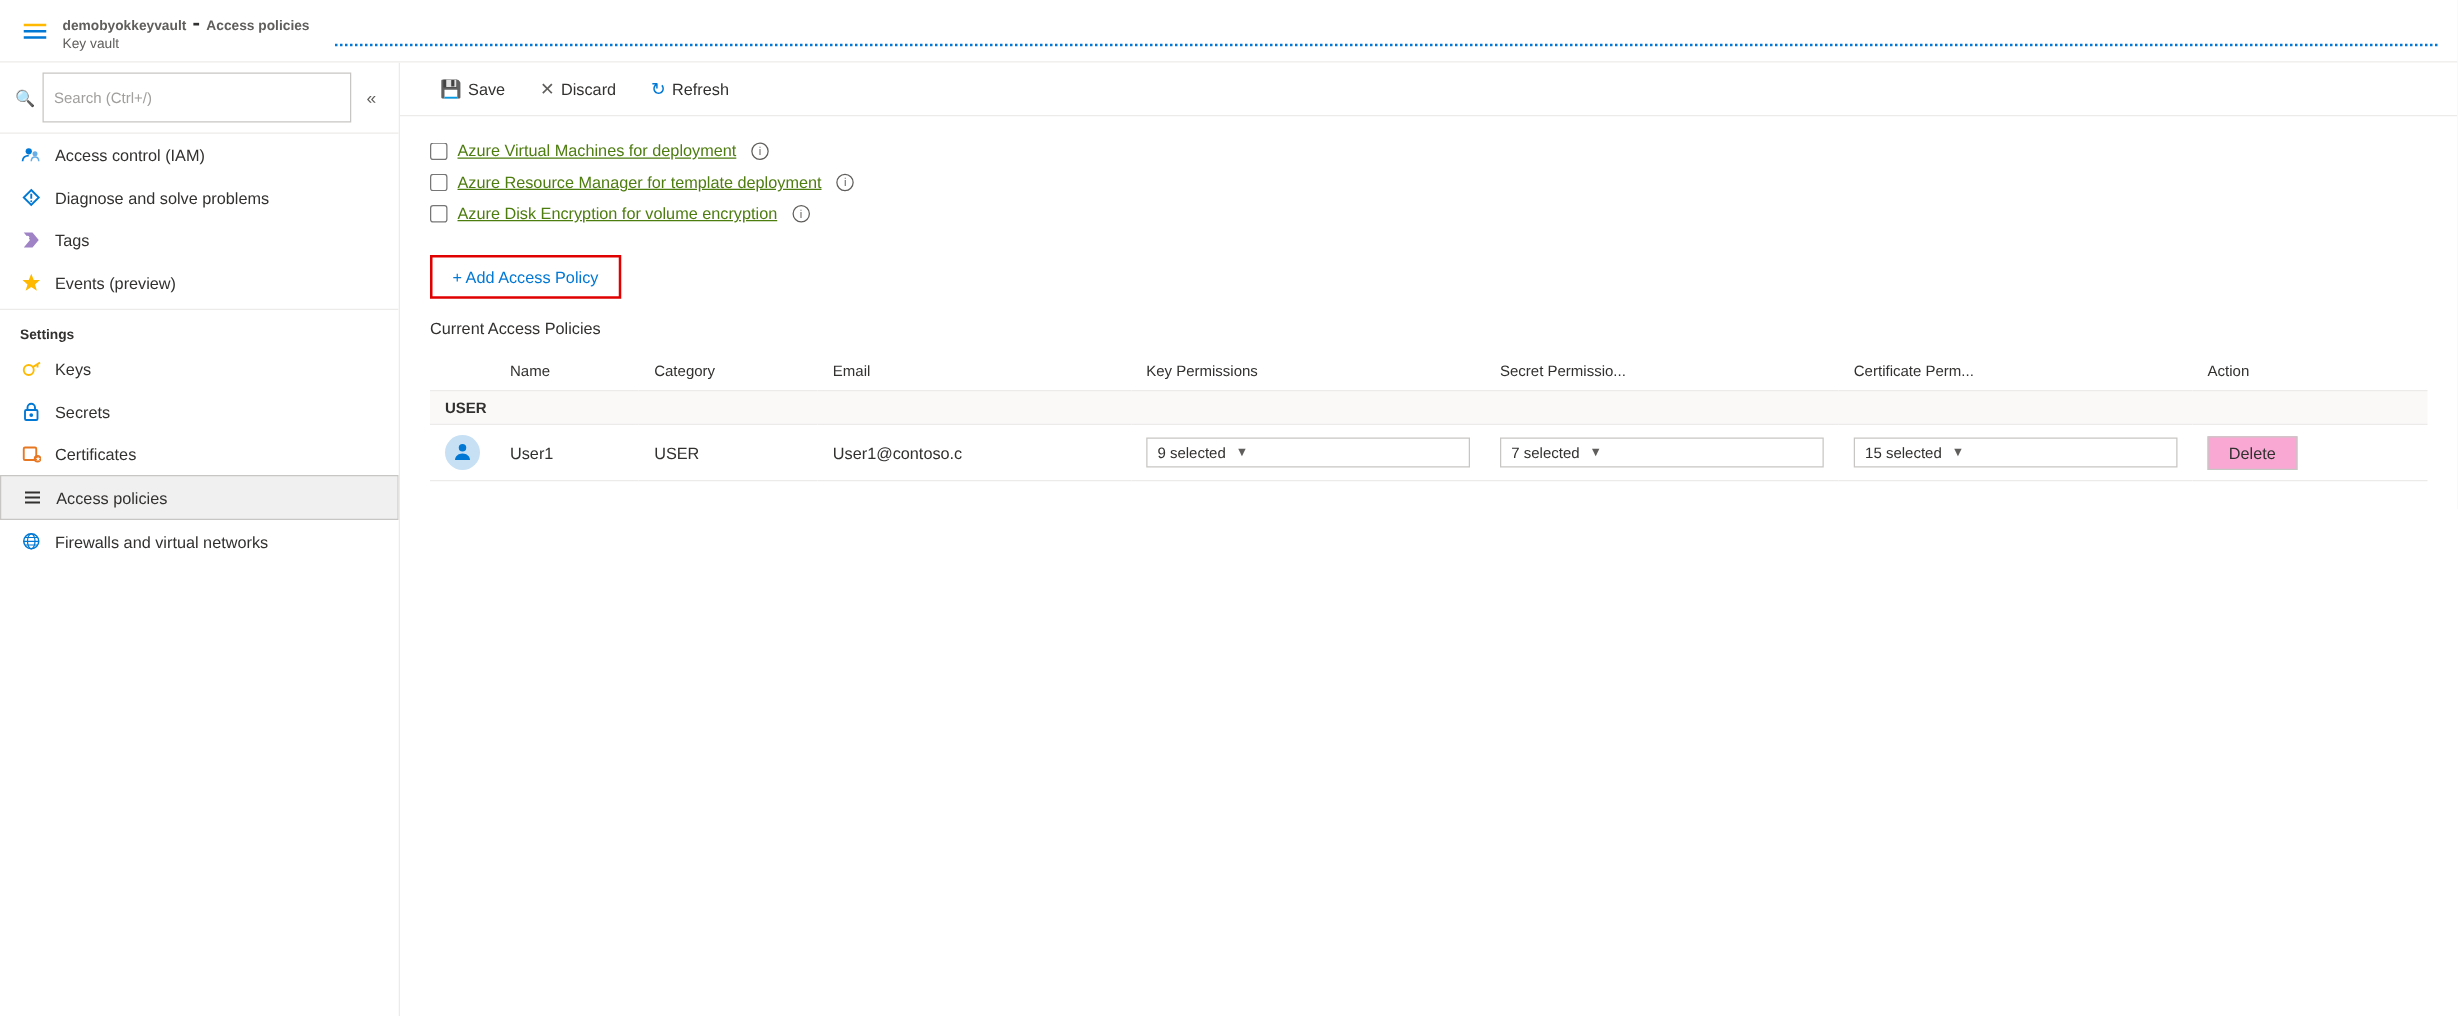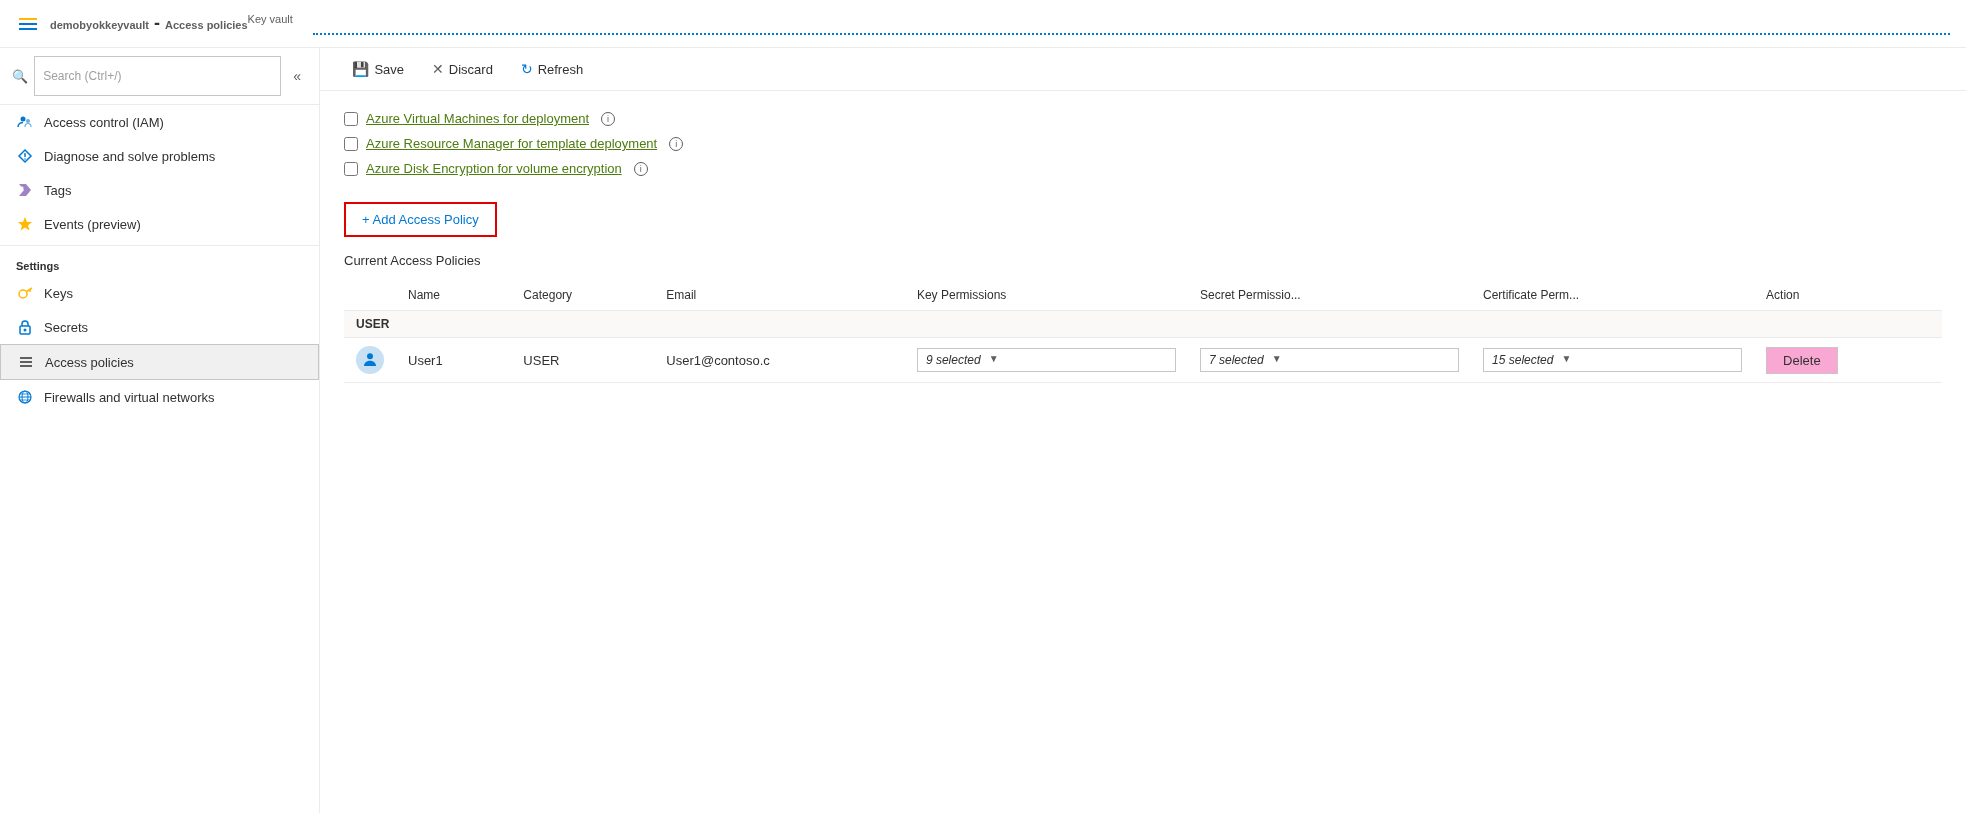--- a/index.html
+++ b/index.html
@@ -6,21 +6,21 @@
     body { font-family: 'Segoe UI', Arial, sans-serif; font-size: 13px; color: #323130; background: #f3f2f1; display: flex; flex-direction: column; height: 100vh; overflow: hidden; }
 
     
     .header { background: #fff; border-bottom: 1px solid #edebe9; padding: 8px 16px; display: flex; align-items: center; gap: 10px; min-height: 48px; }
     .header-icon { width: 24px; height: 24px; display: flex; align-items: center; justify-content: center; }
     .header-lines { display: flex; flex-direction: column; gap: 3px; }
     .header-lines span { display: block; height: 2px; background: #0078d4; }
     .header-lines span:nth-child(1) { width: 18px; background: #ffb900; }
     .header-lines span:nth-child(2) { width: 18px; }
     .header-lines span:nth-child(3) { width: 18px; }
-    .header-title { display: flex; flex-direction: row; }
+    .header-title { display: flex; flex-direction: column; }
     .header-title h1 { font-size: 18px; font-weight: 600; color: #323130; }
     .header-title span { font-size: 11px; color: #605e5c; }
     .header-divider { flex: 1; border-bottom: 2px dotted #0078d4; margin-left: 10px; align-self: flex-end; margin-bottom: 4px; }
 
     
     .main-layout { display: flex; flex: 1; overflow: hidden; }
 
     
     .sidebar { width: 320px; background: #fff; border-right: 1px solid #edebe9; display: flex; flex-direction: column; overflow: hidden; flex-shrink: 0; }
     .sidebar-search { padding: 8px 12px; border-bottom: 1px solid #edebe9; display: flex; align-items: center; gap: 6px; }
@@ -59,21 +59,21 @@
 
     
     .table { width: 100%; border-collapse: collapse; }
     .table th { text-align: left; padding: 8px 12px; font-size: 12px; font-weight: 400; color: #323130; border-bottom: 1px solid #edebe9; }
     .table td { padding: 8px 12px; font-size: 13px; color: #323130; border-bottom: 1px solid #edebe9; vertical-align: middle; }
     .group-row td { font-weight: 600; font-size: 12px; color: #323130; padding: 6px 12px; background: #faf9f8; }
     .user-avatar { width: 28px; height: 28px; background: #c7e0f4; border-radius: 50%; display: flex; align-items: center; justify-content: center; }
     .user-avatar svg { width: 18px; height: 18px; fill: #0078d4; }
 
     
-    .permission-select { display: flex; border: 1px solid #c8c6c4; padding: 4px 8px; gap: 8px; cursor: pointer; background: #fff; min-width: 120px; font-size: 12px; font-style: italic; }
+    .permission-select { display: flex; align-items: center; border: 1px solid #c8c6c4; padding: 4px 8px; gap: 8px; cursor: pointer; background: #fff; min-width: 120px; font-size: 12px; }
     .permission-select .chevron { color: #605e5c; font-size: 10px; }
 
     .delete-btn { padding: 5px 16px; background: #f9a8d4; border: 1px solid #c8c6c4; cursor: pointer; font-size: 13px; color: #323130; text-align: center; }
 
     
     .sidebar-scroll::-webkit-scrollbar { width: 4px; }
     .sidebar-scroll::-webkit-scrollbar-track { background: transparent; }
     .sidebar-scroll::-webkit-scrollbar-thumb { background: #c8c6c4; border-radius: 2px; }
   </style>
 </head>
@@ -170,20 +170,30 @@
         <div class="item-icon">
           <svg width="16" height="16" viewBox="0 0 16 16">
               <rect x="3" y="7" width="10" height="8" rx="1" fill="none" stroke="#0078d4" stroke-width="1.5"></rect>
               <path d="M5 7 V5 a3 3 0 0 1 6 0 V7" fill="none" stroke="#0078d4" stroke-width="1.5"></path>
               <circle cx="8" cy="11" r="1.5" fill="#0078d4"></circle>
             </svg>
         </div>
         <span class="item-label">Secrets</span>
       </div>
 
+      <div class="sidebar-item">
+        <div class="item-icon">
+          <svg width="16" height="16" viewBox="0 0 16 16">
+              <rect x="2" y="3" width="10" height="10" rx="1" fill="none" stroke="#e87722" stroke-width="1.5"></rect>
+              <circle cx="13" cy="12" r="3" fill="#e87722"></circle>
+              <text x="11.2" y="14" font-size="5" fill="#fff">★</text>
+            </svg>
+        </div>
+        <span class="item-label">Certificates</span>
+      </div>
 
       <div class="sidebar-item active">
         <div class="item-icon">
           <svg width="16" height="16" viewBox="0 0 16 16">
               <line x1="2" y1="4" x2="14" y2="4" stroke="#323130" stroke-width="1.5"></line>
               <line x1="2" y1="8" x2="14" y2="8" stroke="#323130" stroke-width="1.5"></line>
               <line x1="2" y1="12" x2="14" y2="12" stroke="#323130" stroke-width="1.5"></line>
             </svg>
         </div>
         <span class="item-label">Access policies</span>

